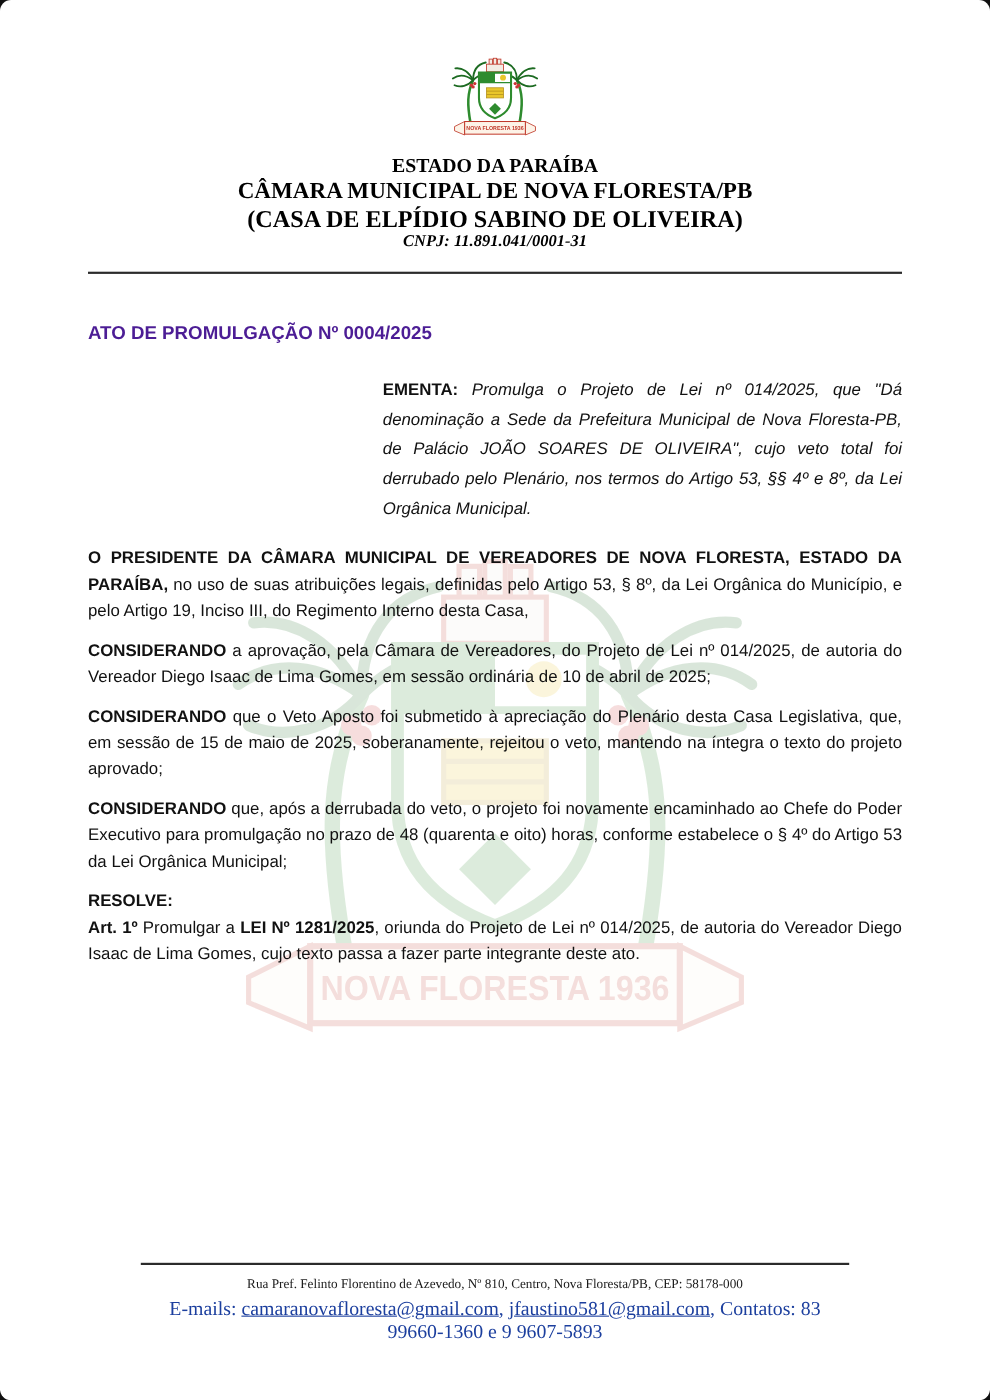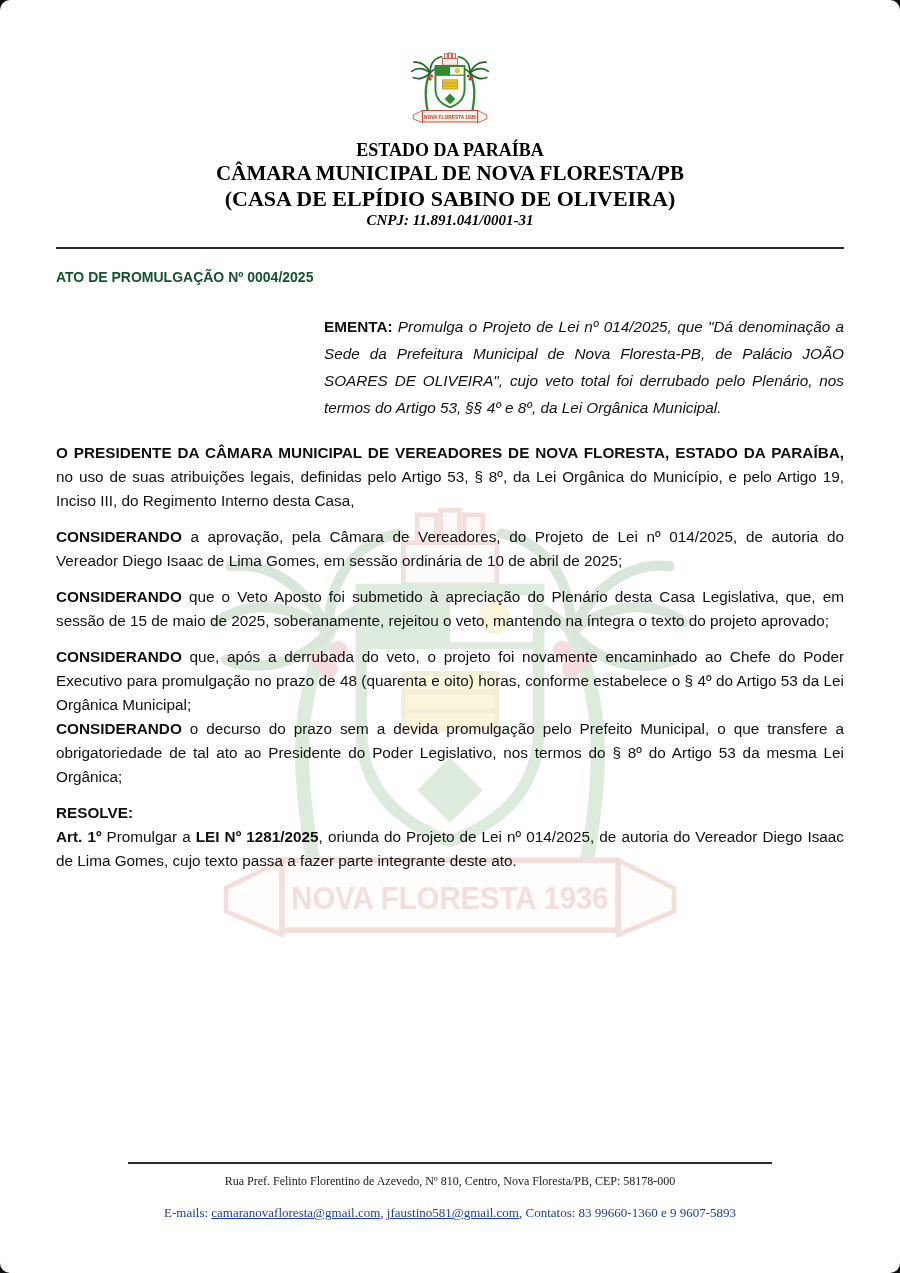--- a/index.html
+++ b/index.html
@@ -1,38 +1,38 @@
 <!DOCTYPE html>
 <html><head>
 <meta charset="utf-8">
 <style>
   html,body{margin:0;padding:0;}
   body{background:#101010;font-family:"Liberation Sans",sans-serif;}
   .page{position:relative;width:900px;height:1273px;margin:0 auto;background:#ffffff;border-radius:10px;overflow:hidden;color:#1a1a1a;}
   .watermark{position:absolute;top:468px;left:50%;transform:translateX(-50%);opacity:0.16;z-index:0;pointer-events:none;}
-  .content{position:relative;z-index:1;padding:0 56px;}
+  .content{position:relative;z-index:1;padding:0 80px;}
   .letterhead{text-align:center;padding-top:46px;font-family:"Liberation Serif",serif;font-weight:bold;color:#000;}
   .crest-small{display:block;margin:0 auto;}
   .lh1{font-size:18px;margin-top:8px;}
   .lh2{font-size:21px;}
   .lh3{font-size:22px;}
   .lh4{font-size:15px;font-style:italic;}
   .header-rule{border:none;border-top:2px solid #2b2b2b;margin:18px 0 0 0;}
-  .ato-title{font-weight:bold;font-size:14px;margin:20px 0 0 0;color:#14532d;}
+  .ato-title{font-weight:bold;font-size:17px;margin:44px 0 0 0;color:#4c1d95;}
   .ementa{margin:28px 0 0 268px;font-size:15.3px;line-height:27px;text-align:justify;color:#111;}
   .ementa-label{font-weight:bold;}
   .ementa-text{font-style:italic;}
   .body-par{font-size:15.3px;line-height:24px;text-align:justify;margin:12px 0 0 0;color:#111;}
   .body-par.first{margin-top:20px;}
   .body-par.no-gap{margin-top:0;}
   .resolve{font-weight:bold;}
   .doc-footer{position:absolute;left:128px;right:128px;bottom:52px;text-align:center;font-family:"Liberation Serif",serif;z-index:1;}
   .footer-rule{border:none;border-top:2px solid #2b2b2b;margin:0 0 10px 0;}
   .footer-line1{font-size:12px;color:#1a1a1a;}
-  .footer-line2{font-size:13px;color:#1c3f9e;margin-top:16px;}
+  .footer-line2{font-size:18px;color:#1c3f9e;margin-top:4px;}
   .footer-line2 .email{color:#1c3f9e;text-decoration:underline;cursor:pointer;}
   .hidden-defs{position:absolute;width:0;height:0;overflow:hidden;}
 </style>
 </head>
 <body>
 
 <div class="page">
 
   <svg class="hidden-defs" aria-hidden="true">
     <defs>
@@ -117,21 +117,20 @@
 
       <p class="body-par first"><strong>O PRESIDENTE DA CÂMARA MUNICIPAL DE VEREADORES DE NOVA FLORESTA, ESTADO DA PARAÍBA,</strong><span> no uso de suas atribuições legais, definidas pelo Artigo 53, § 8º, da Lei Orgânica do Município, e pelo Artigo 19, Inciso III, do Regimento Interno desta Casa,</span></p>
 
       <p class="body-par"><strong>CONSIDERANDO</strong><span> a aprovação, pela Câmara de Vereadores, do Projeto de Lei nº 014/2025, de autoria do Vereador Diego Isaac de Lima Gomes, em sessão ordinária de 10 de abril de 2025;</span></p>
 
 
       <p class="body-par"><strong>CONSIDERANDO</strong><span> que o Veto Aposto foi submetido à apreciação do Plenário desta Casa Legislativa, que, em sessão de 15 de maio de 2025, soberanamente, rejeitou o veto, mantendo na íntegra o texto do projeto aprovado;</span></p>
 
       <p class="body-par"><strong>CONSIDERANDO</strong><span> que, após a derrubada do veto, o projeto foi novamente encaminhado ao Chefe do Poder Executivo para promulgação no prazo de 48 (quarenta e oito) horas, conforme estabelece o § 4º do Artigo 53 da Lei Orgânica Municipal;</span></p>
 
-      <p class="body-par no-gap"><strong>CONSIDERANDO</strong><span> o decurso do prazo sem a devida promulgação pelo Prefeito Municipal, o que transfere a obrigatoriedade de tal ato ao Presidente do Poder Legislativo, nos termos do § 8º do Artigo 53 da mesma Lei Orgânica;</span></p>
 
       <p class="body-par resolve">RESOLVE:</p>
 
       <p class="body-par no-gap"><strong>Art. 1º</strong><span> Promulgar a </span><strong>LEI Nº 1281/2025</strong><span>, oriunda do Projeto de Lei nº 014/2025, de autoria do Vereador Diego Isaac de Lima Gomes, cujo texto passa a fazer parte integrante deste ato.</span></p>
     </main>
   </div>
 
   <footer class="doc-footer">
     <hr class="footer-rule">
     <div class="footer-line1">Rua Pref. Felinto Florentino de Azevedo, Nº 810, Centro, Nova Floresta/PB, CEP: 58178-000</div>

